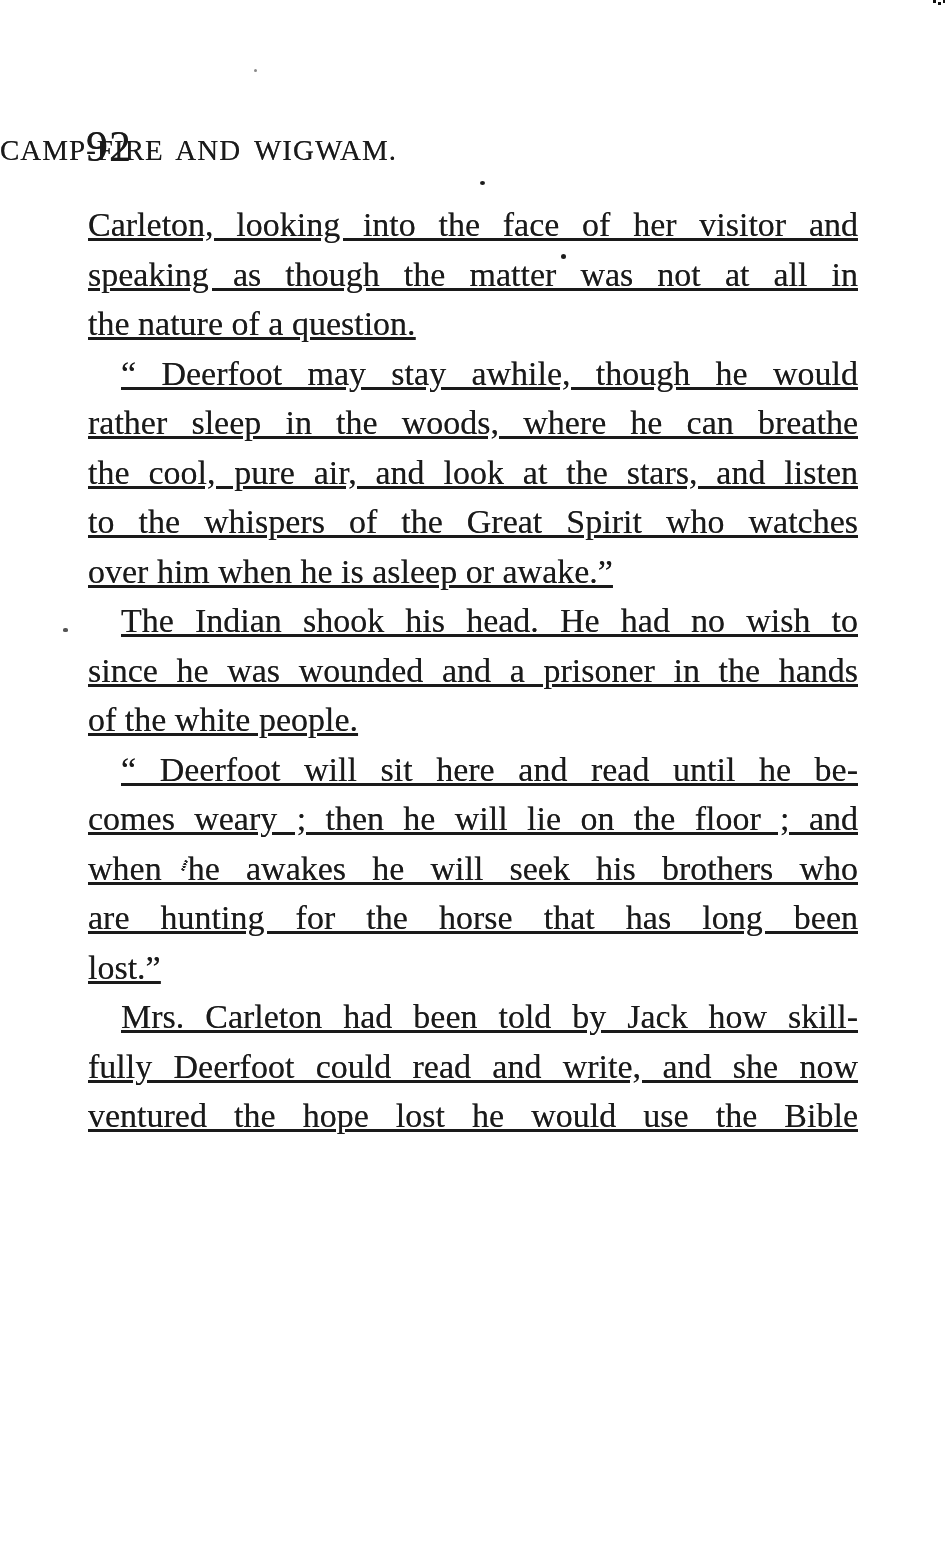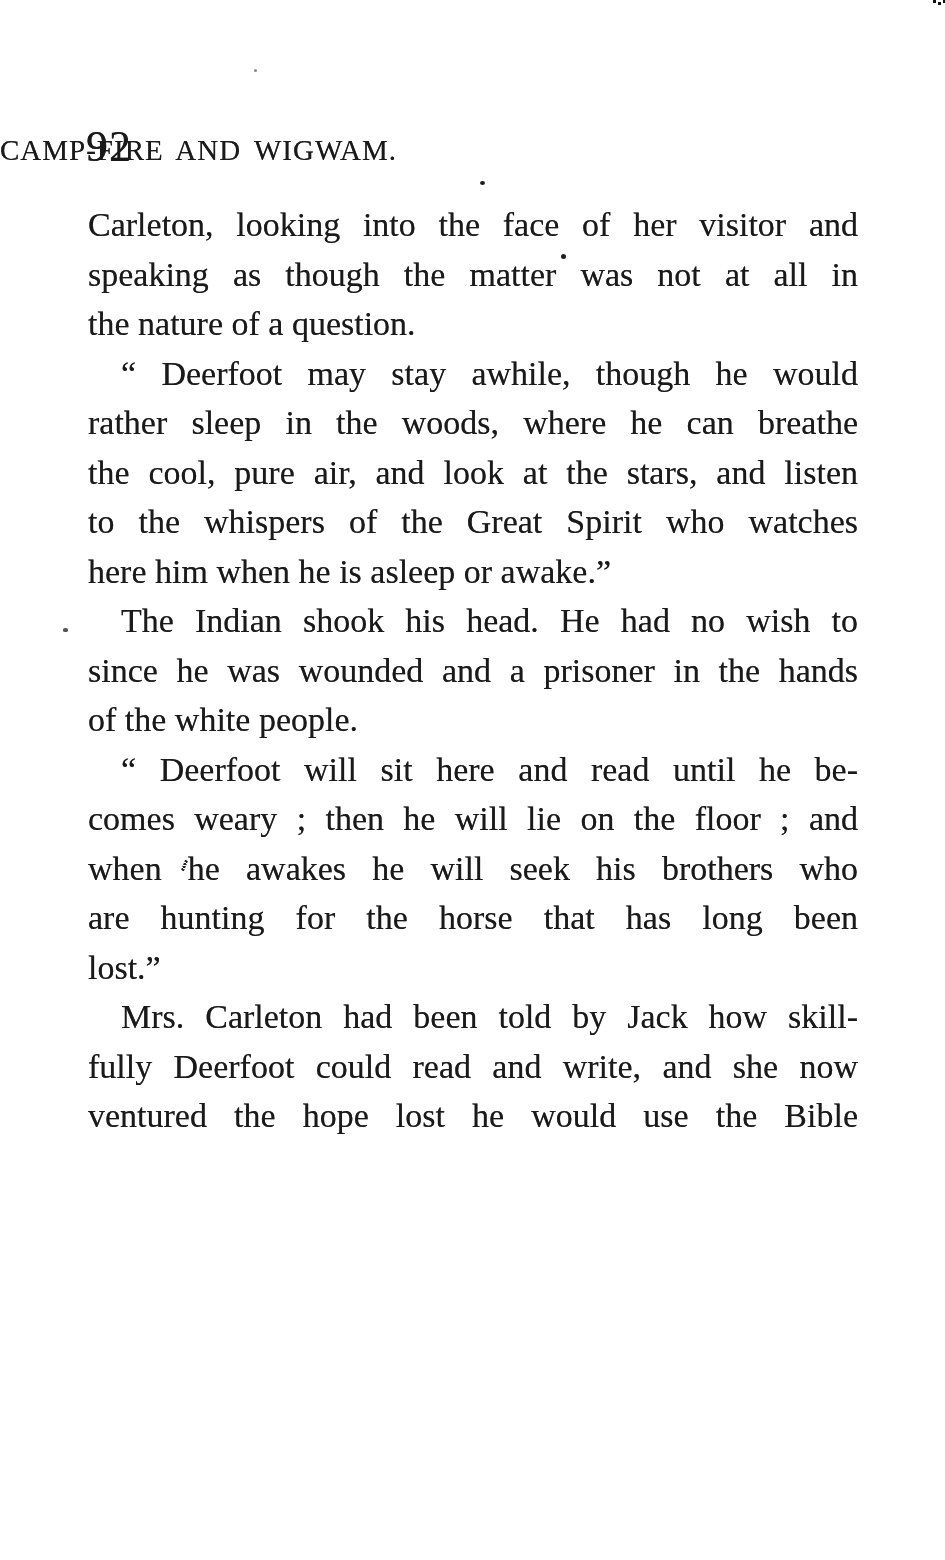--- a/index.html
+++ b/index.html
@@ -53,20 +53,21 @@
     line-height: 49.5px;
     text-shadow: 0 0 0.6px rgba(0,0,0,0.6);
   }
   .para { margin: 0; }
   .line {
     display: block;
     text-align: justify;
     text-align-last: justify;
     text-justify: inter-word;
     white-space: normal;
+    text-decoration: underline;
   }
   .line.last { text-align-last: left; }
   .para.indented .line:first-child { text-indent: 33px; }
   
   .speck {
     position: absolute;
     background: #1c1c1c;
     border-radius: 50%;
   }
   .speck.header-dot   { left: 480px; top: 181px; width: 5px; height: 4px; }
@@ -112,21 +113,21 @@
       <span class="line">Carleton, looking into the face of her visitor and</span>
       <span class="line">speaking as though the matter was not at all in</span>
       <span class="line last">the nature of a question.</span>
     </p>
 
     <p class="para indented">
       <span class="line">“ Deerfoot may stay awhile, though he would</span>
       <span class="line">rather sleep in the woods, where he can breathe</span>
       <span class="line">the cool, pure air, and look at the stars, and listen</span>
       <span class="line">to the whispers of the Great Spirit who watches</span>
-      <span class="line last">here him when he is asleep or awake.”</span>
+      <span class="line last">over him when he is asleep or awake.”</span>
     </p>
 
 
     <p class="para indented">
       <span class="line">The Indian shook his head.  He had no wish to</span>
       <span class="line">since he was wounded and a prisoner in the hands</span>
       <span class="line last">of the white people.</span>
     </p>
 
     <p class="para indented">

